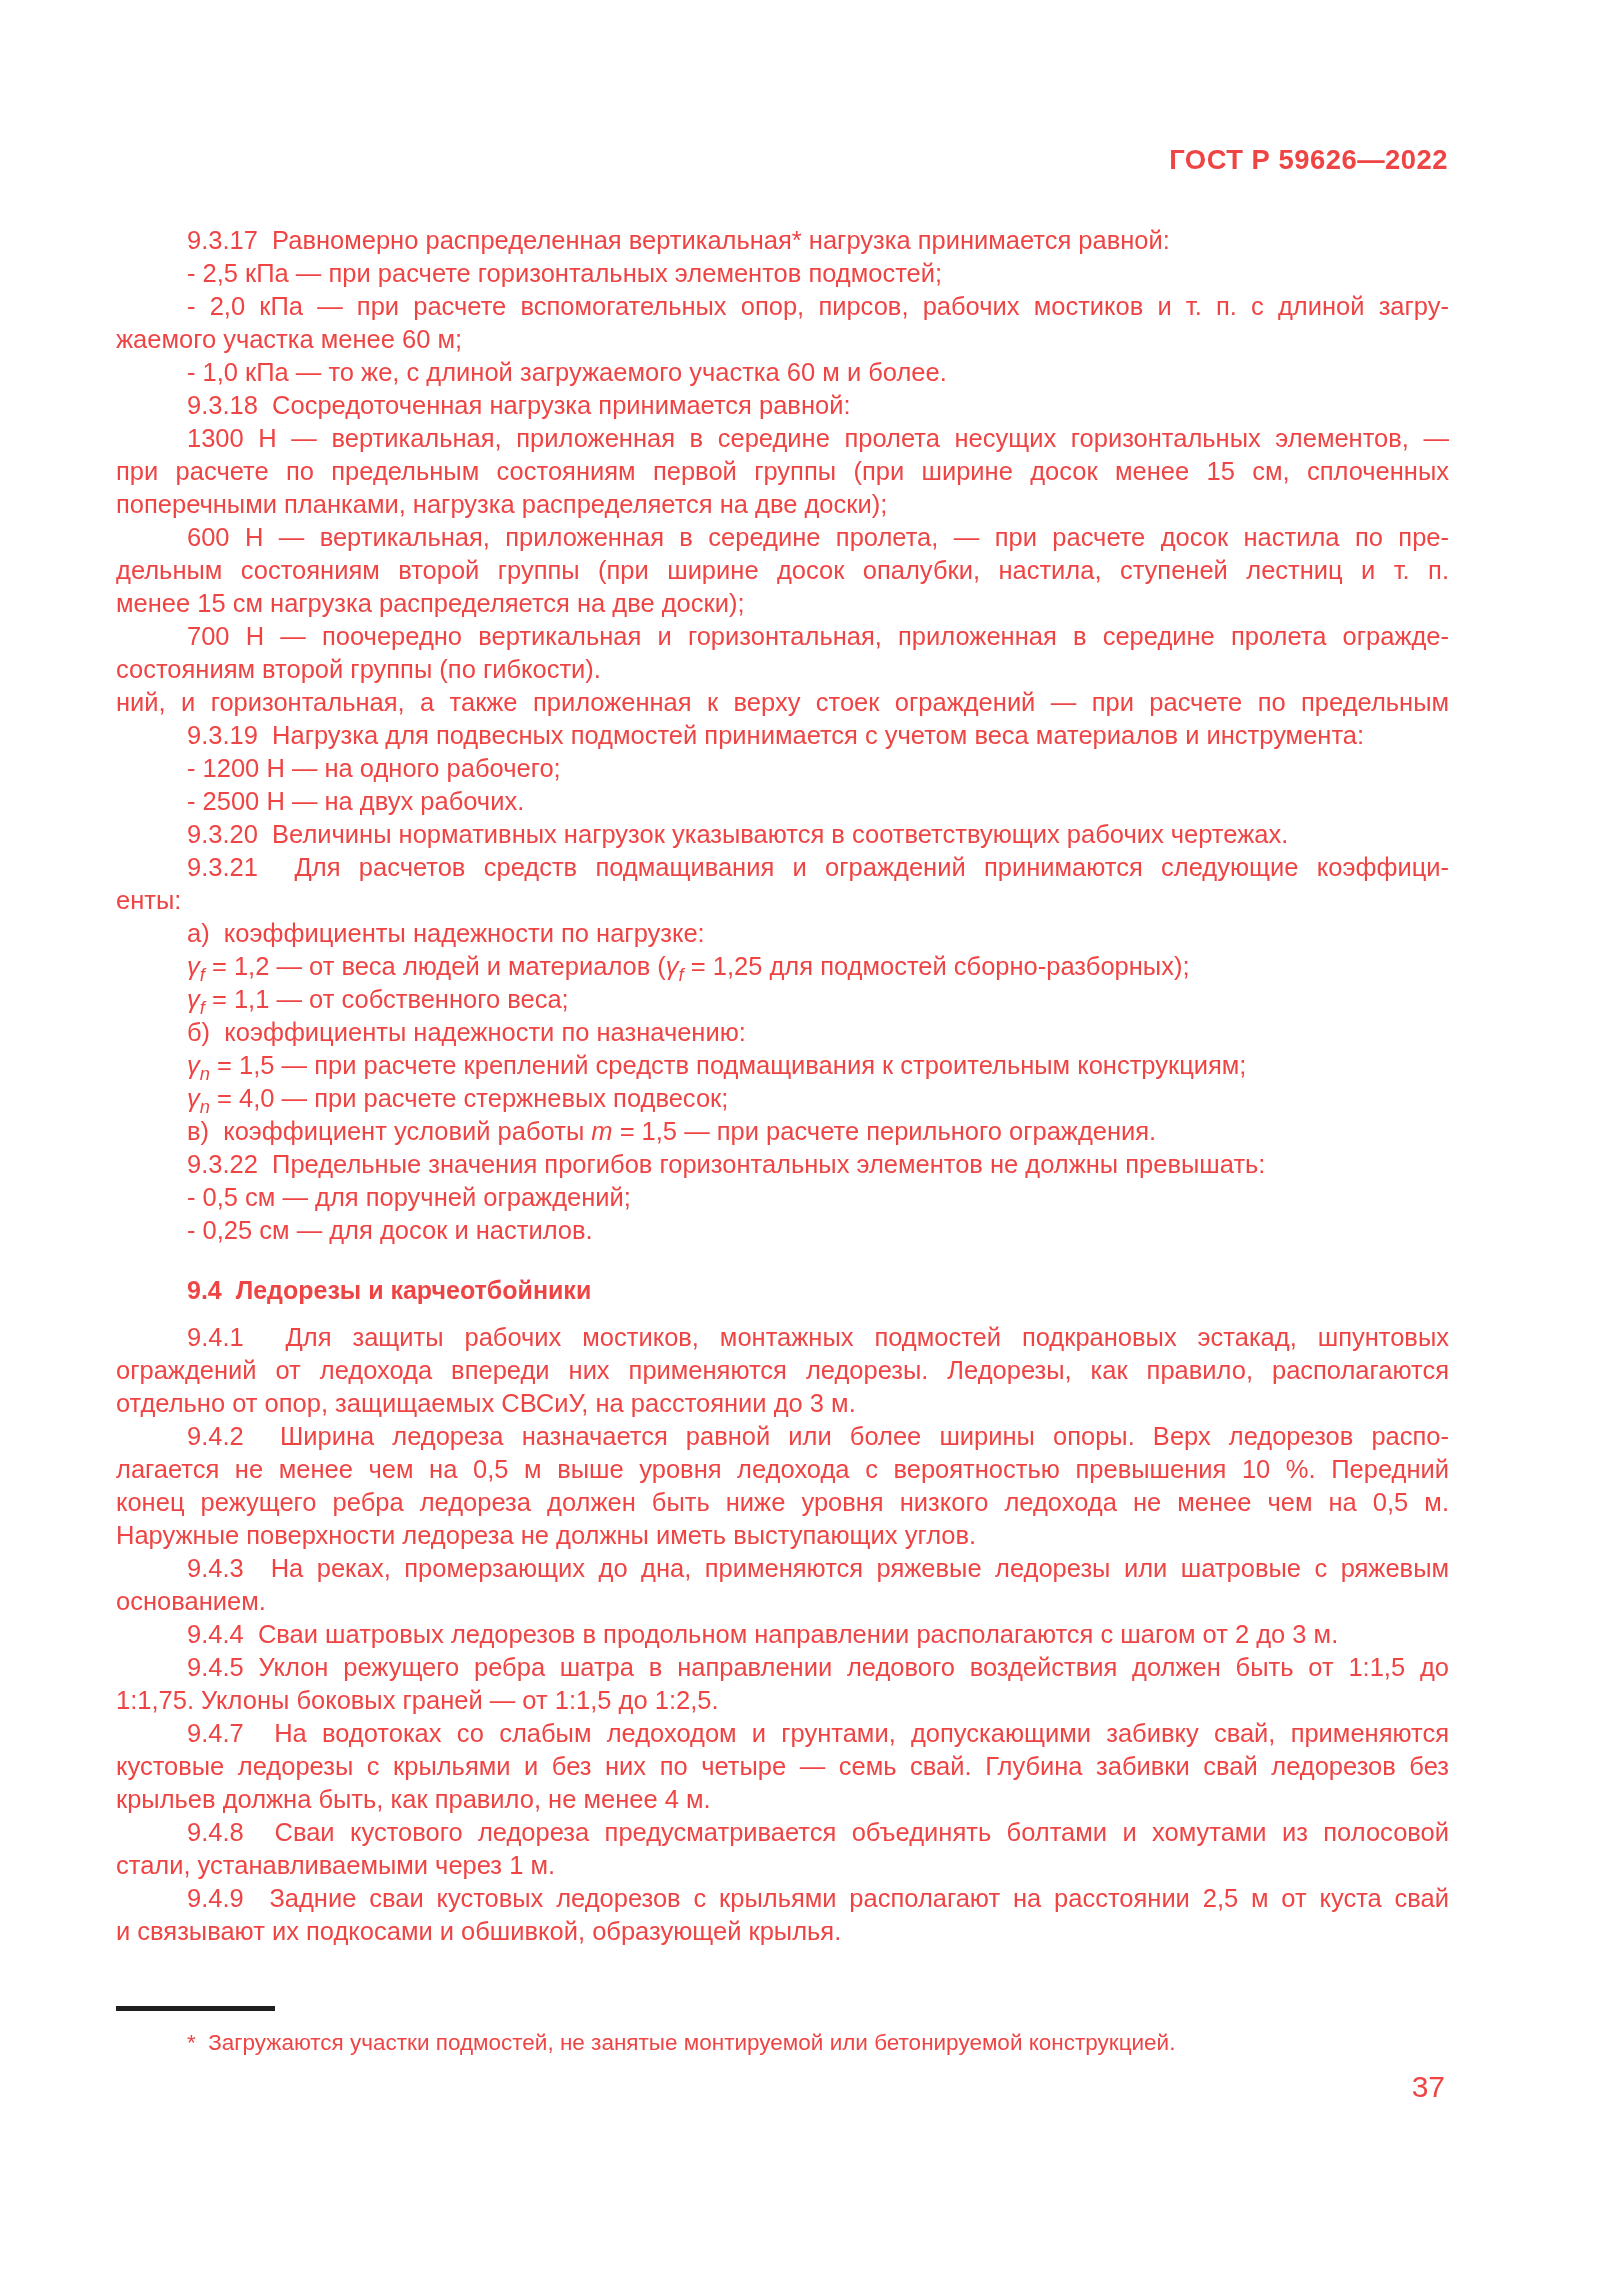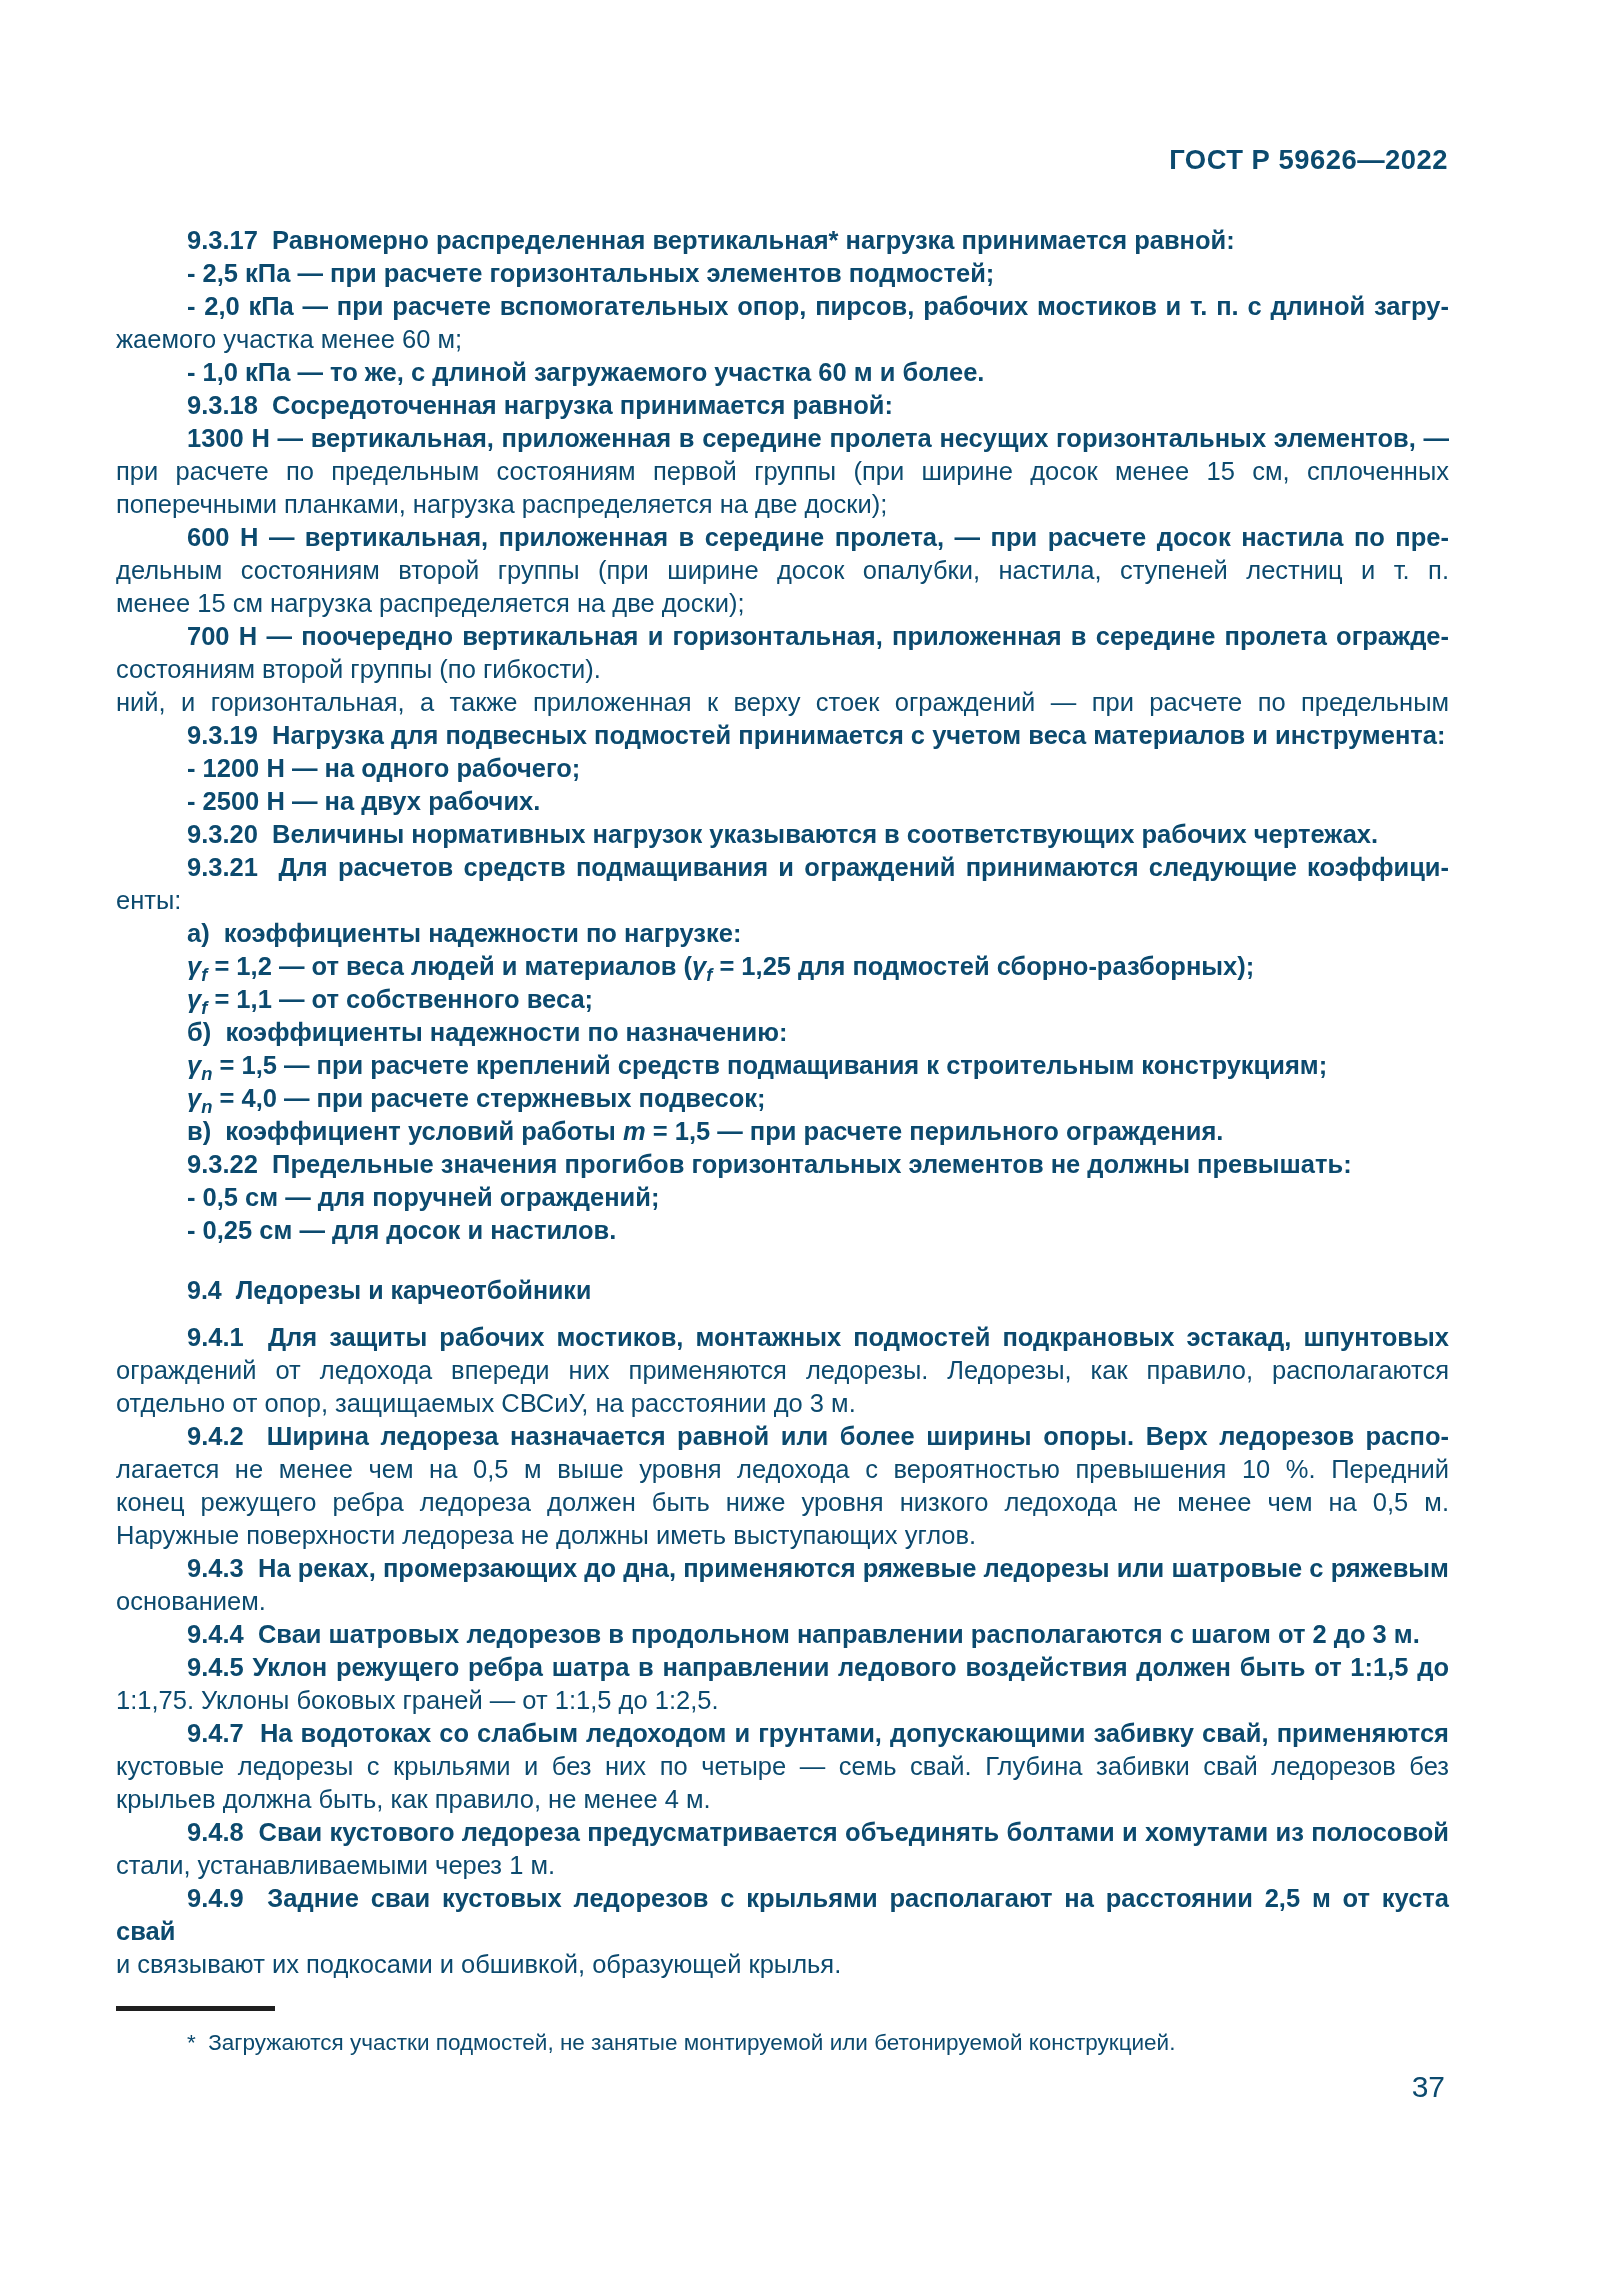--- a/index.html
+++ b/index.html
@@ -6,21 +6,21 @@
     margin: 0;
     padding: 0;
     background: #ffffff;
   }
   .page {
     position: relative;
     width: 1621px;
     height: 2293px;
     background: #ffffff;
     font-family: "Liberation Sans", sans-serif;
-    color: #0c4a6e;
+    color: #ef4444;
     overflow: hidden;
   }
   .running-header {
     position: absolute;
     top: 144px;
     right: 173px;
     font-size: 27.4px;
     font-weight: bold;
     letter-spacing: 0.5px;
     white-space: nowrap;
@@ -36,21 +36,21 @@
   .para { margin: 0; }
   .line {
     display: block;
     min-height: 33px;
   }
   
   .line.jl {
     text-align: justify;
     text-align-last: justify;
   }
-  .line.first { text-indent: 71px; font-weight: bold; }
+  .line.first { text-indent: 71px; }
   .heading {
     font-size: 25px;
     font-weight: bold;
     line-height: 33px;
     padding-left: 71px;
     margin: 27.4px 0 13.7px 0;
   }
   .it { font-style: italic; }
   .body-text sub, .line sub {
     font-size: 0.72em;

